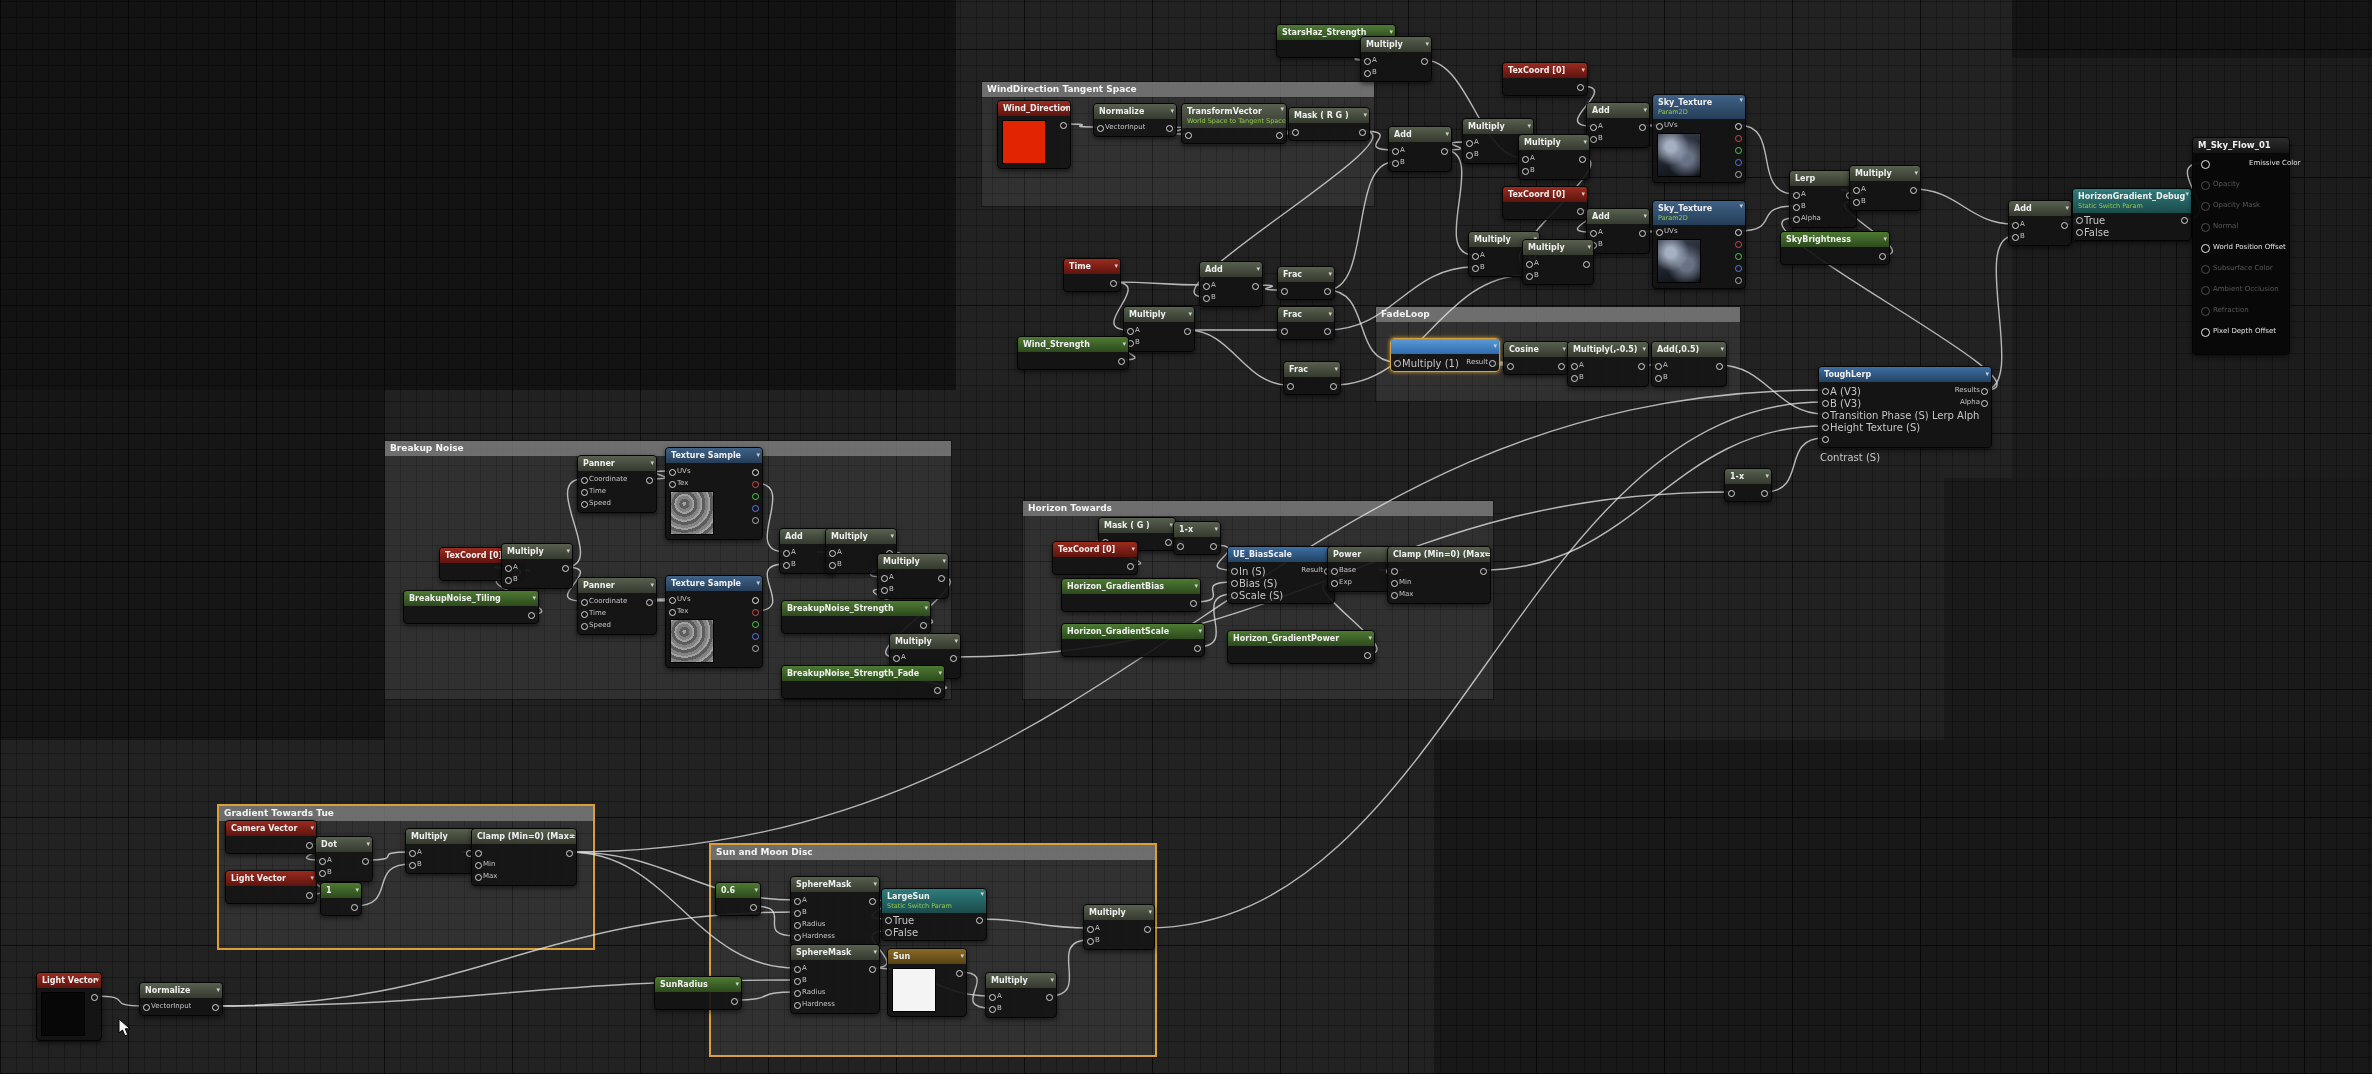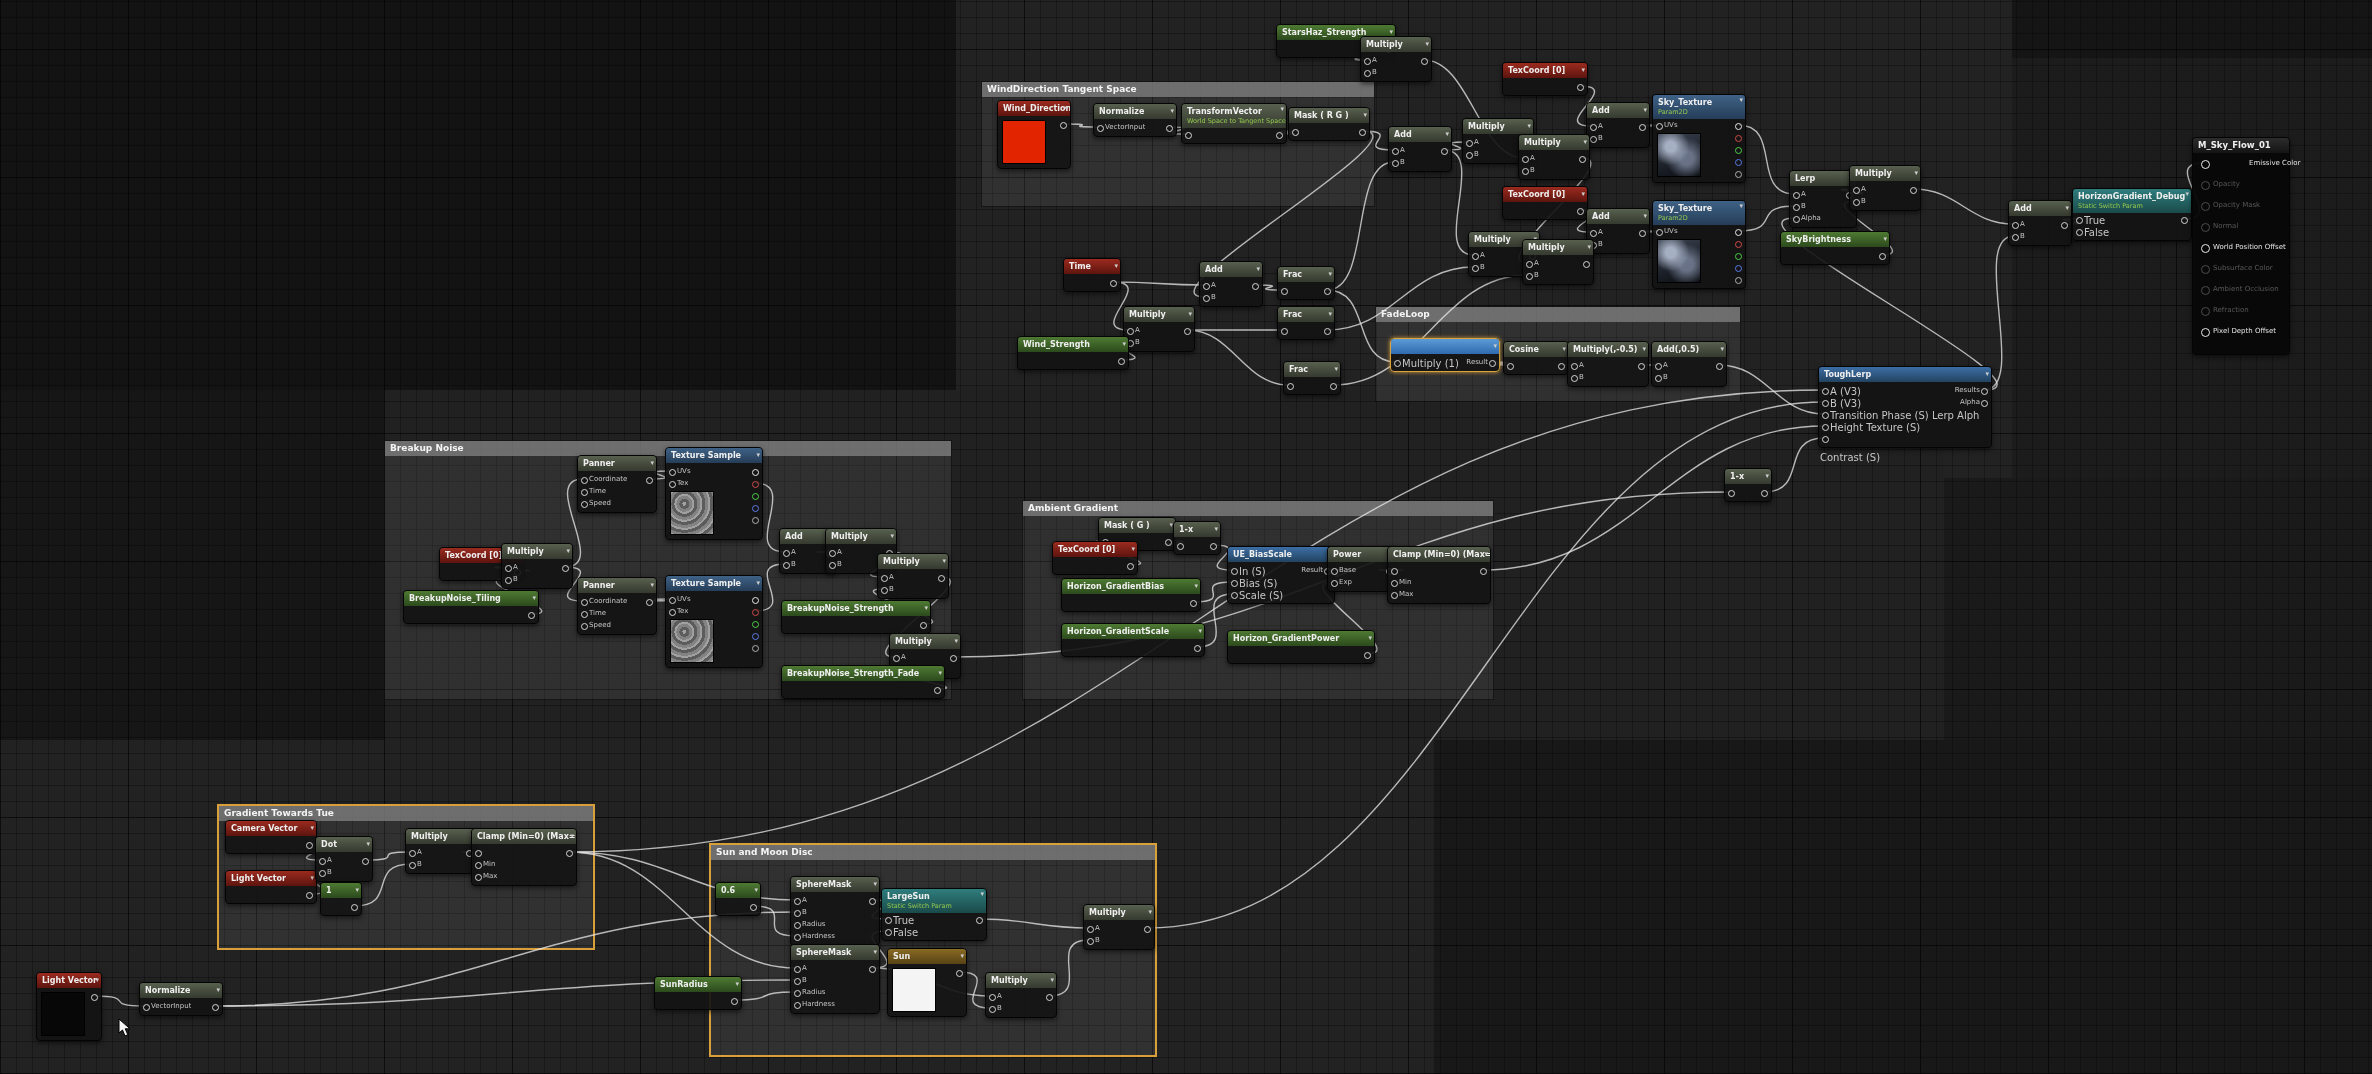--- a/index.html
+++ b/index.html
@@ -54,21 +54,21 @@
     <div class="comment" style="left: 981px; top: 81px; width: 392px; height: 124px;">
       <div class="chdr">WindDirection Tangent Space</div>
     </div>
     <div class="comment" style="left: 1375px; top: 306px; width: 364px; height: 94px;">
       <div class="chdr">FadeLoop</div>
     </div>
     <div class="comment" style="left: 384px; top: 440px; width: 566px; height: 258px;">
       <div class="chdr">Breakup Noise</div>
     </div>
     <div class="comment" style="left: 1022px; top: 500px; width: 470px; height: 198px;">
-      <div class="chdr">Ambient Gradient</div>
+      <div class="chdr">Horizon Towards</div>
     </div>
     <div class="comment orange" style="left: 217px; top: 804px; width: 374px; height: 142px;">
       <div class="chdr">Gradient Towards Tue</div>
     </div>
     <div class="comment orange" style="left: 709px; top: 843px; width: 444px; height: 210px;">
       <div class="chdr">Sun and Moon Disc</div>
     </div>
     <svg id="wires" width="2372" height="1074">
       <path d="M1388,48 C1433,48 1321,60 1366,60" fill="none" stroke="rgba(235,235,235,0.75)" stroke-width="1.4"></path>
       <path d="M1424,60 C1469,60 1479,158 1524,158" fill="none" stroke="rgba(235,235,235,0.75)" stroke-width="1.4"></path>

